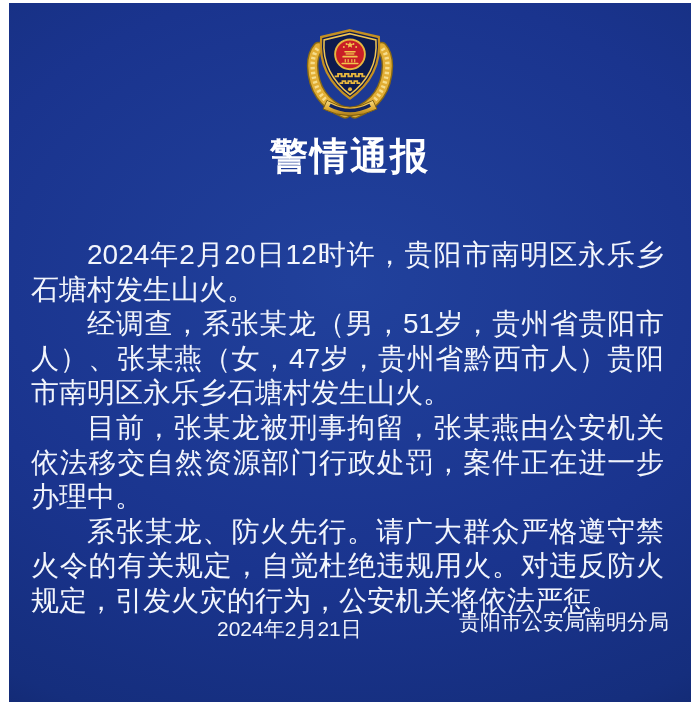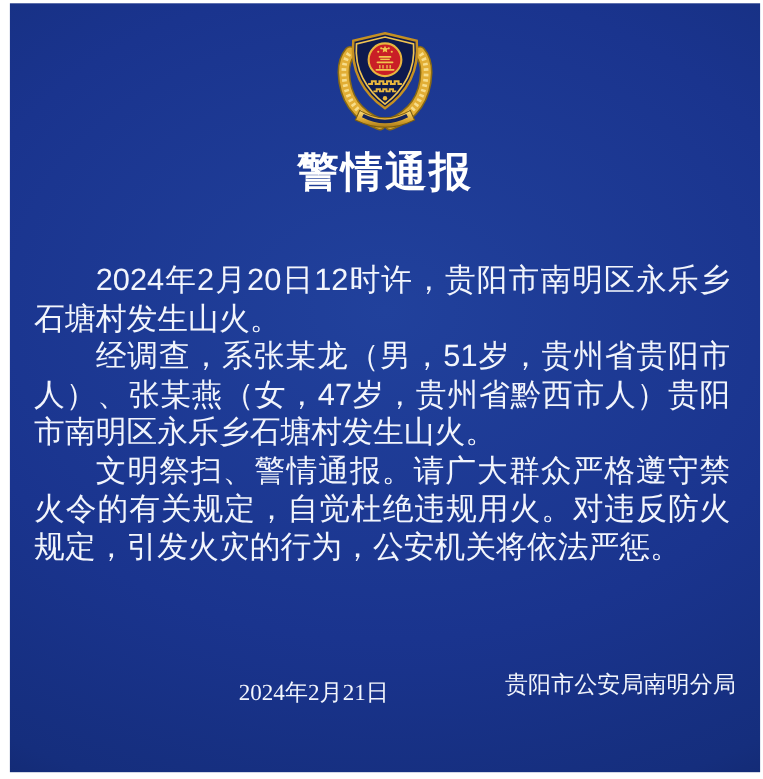--- a/index.html
+++ b/index.html
@@ -65,21 +65,20 @@
     color: #f2f5fc;
     font-size: 21px;
     margin-top: 28px;
   }
   .date {
     position: absolute;
     left: 208px;
     top: 612px;
     color: #f2f5fc;
     font-size: 21px;
-    font-family: Liberation Serif, serif;
   }
 </style>
 </head>
 <body>
 
 <div class="poster">
 
   <svg class="emblem" viewBox="0 0 100 96" xmlns="http://www.w3.org/2000/svg">
     <defs>
       <linearGradient id="gold" x1="0" y1="0" x2="0" y2="1">
@@ -132,20 +131,21 @@
       <path d="M39,58 h3.1 v-2.1 h3.1 v2.1 h3.1 v-2.1 h3.1 v2.1 h3.1 v-2.1 h3.1 v2.1 h3.1" fill="none" stroke="#e8b63e" stroke-width="1.8"></path>
       <circle cx="50" cy="64.5" r="2.1" fill="#e8b63e"></circle>
     </g>
   </svg>
 
   <div class="title">警情通报</div>
 
   <div class="content">
     <p>2024年2月20日12时许，贵阳市南明区永乐乡石塘村发生山火。</p>
     <p>经调查，系张某龙（男，51岁，贵州省贵阳市人）、张某燕（女，47岁，贵州省黔西市人）贵阳市南明区永乐乡石塘村发生山火。</p>
-    <p>文明祭扫、警情通报。请广大群众严格遵守禁火令的有关规定，自觉杜绝违规用火。对违反防火规定，引发火灾的行为，公安机关将依法严惩。</p>
+    <p>目前，张某龙被刑事拘留，张某燕由公安机关依法移交自然资源部门行政处罚，案件正在进一步办理中。</p>
+    <p>系张某龙、防火先行。请广大群众严格遵守禁火令的有关规定，自觉杜绝违规用火。对违反防火规定，引发火灾的行为，公安机关将依法严惩。</p>
   </div>
 
   <div class="signature">贵阳市公安局南明分局</div>
 
   <div class="date">2024年2月21日</div>
 
 </div>
 
 </body></html>

